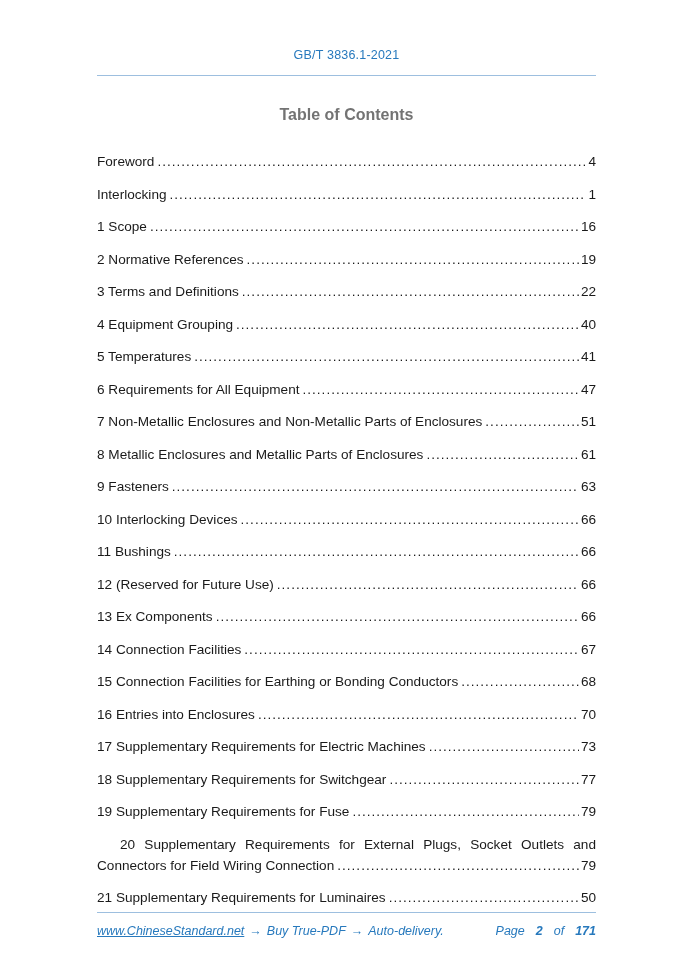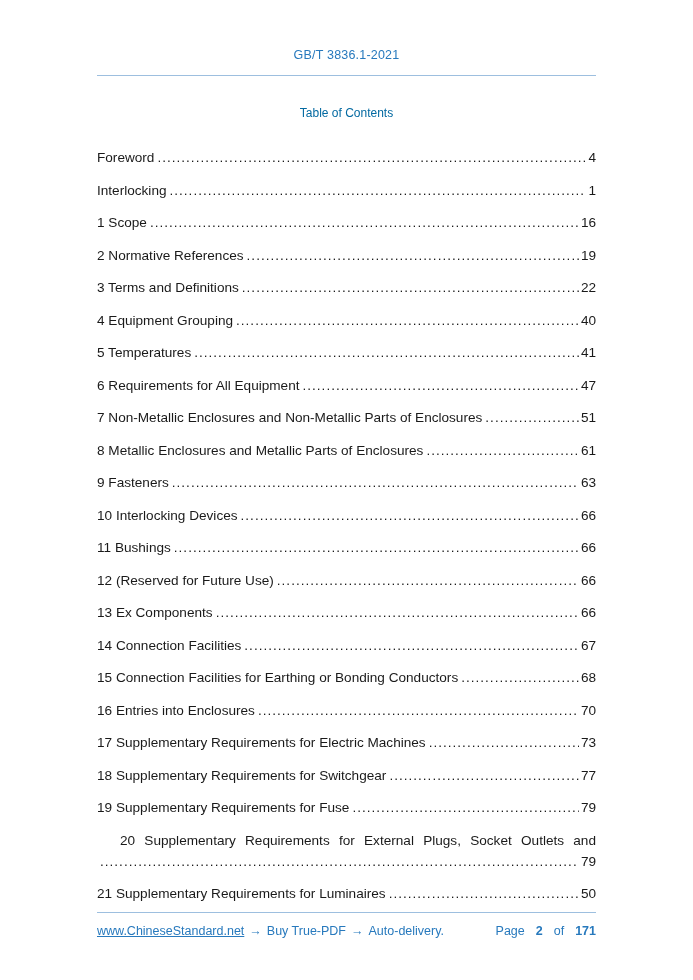--- a/index.html
+++ b/index.html
@@ -22,23 +22,23 @@
   }
   .header-rule {
     border: 0;
     border-top: 1px solid #9dbfdf;
     margin-top: 13px;
   }
 
   .title {
     margin-top: 30px;
     text-align: center;
-    font-size: 12px;
-    font-weight: normal;
-    color: #0369a1;
+    font-size: 16px;
+    font-weight: bold;
+    color: #737373;
   }
 
   .toc { margin-top: 31px; }
   .toc-row {
     display: flex;
     align-items: baseline;
     font-size: 13.6px;
     line-height: 14.5px;
     margin-bottom: 18px;
   }
@@ -66,20 +66,21 @@
     border: 0;
     border-top: 1px solid #9dbfdf;
     margin-bottom: 11px;
   }
   .footer-row {
     display: flex;
     justify-content: space-between;
     align-items: baseline;
     font-size: 12.5px;
     color: #2779bd;
+    font-style: italic;
   }
   .footer-left { display: flex; gap: 5px; align-items: baseline; }
   .footer-right { display: flex; gap: 11px; align-items: center; }
   .footer-link { color: #2779bd; text-decoration: underline; cursor: pointer; }
   .bold { font-weight: bold; }
 </style>
 </head>
 <body>
 
 <div class="page">
@@ -233,20 +234,21 @@
       <div>
         <div class="toc-row">
           <span class="toc-title">19 Supplementary Requirements for Fuse</span>
           <span class="dots" aria-hidden="true">............................................................................................................................................................................................................................</span>
           <span class="toc-page">79</span>
         </div>
       </div>
       <div>
         <div class="toc-line1">20 Supplementary Requirements for External Plugs, Socket Outlets and</div>
         <div class="toc-row">
+          <span class="toc-title">Connectors for Field Wiring Connection</span>
           <span class="dots" aria-hidden="true">............................................................................................................................................................................................................................</span>
           <span class="toc-page">79</span>
         </div>
       </div>
       <div>
         <div class="toc-row">
           <span class="toc-title">21 Supplementary Requirements for Luminaires</span>
           <span class="dots" aria-hidden="true">............................................................................................................................................................................................................................</span>
           <span class="toc-page">50</span>
         </div>

